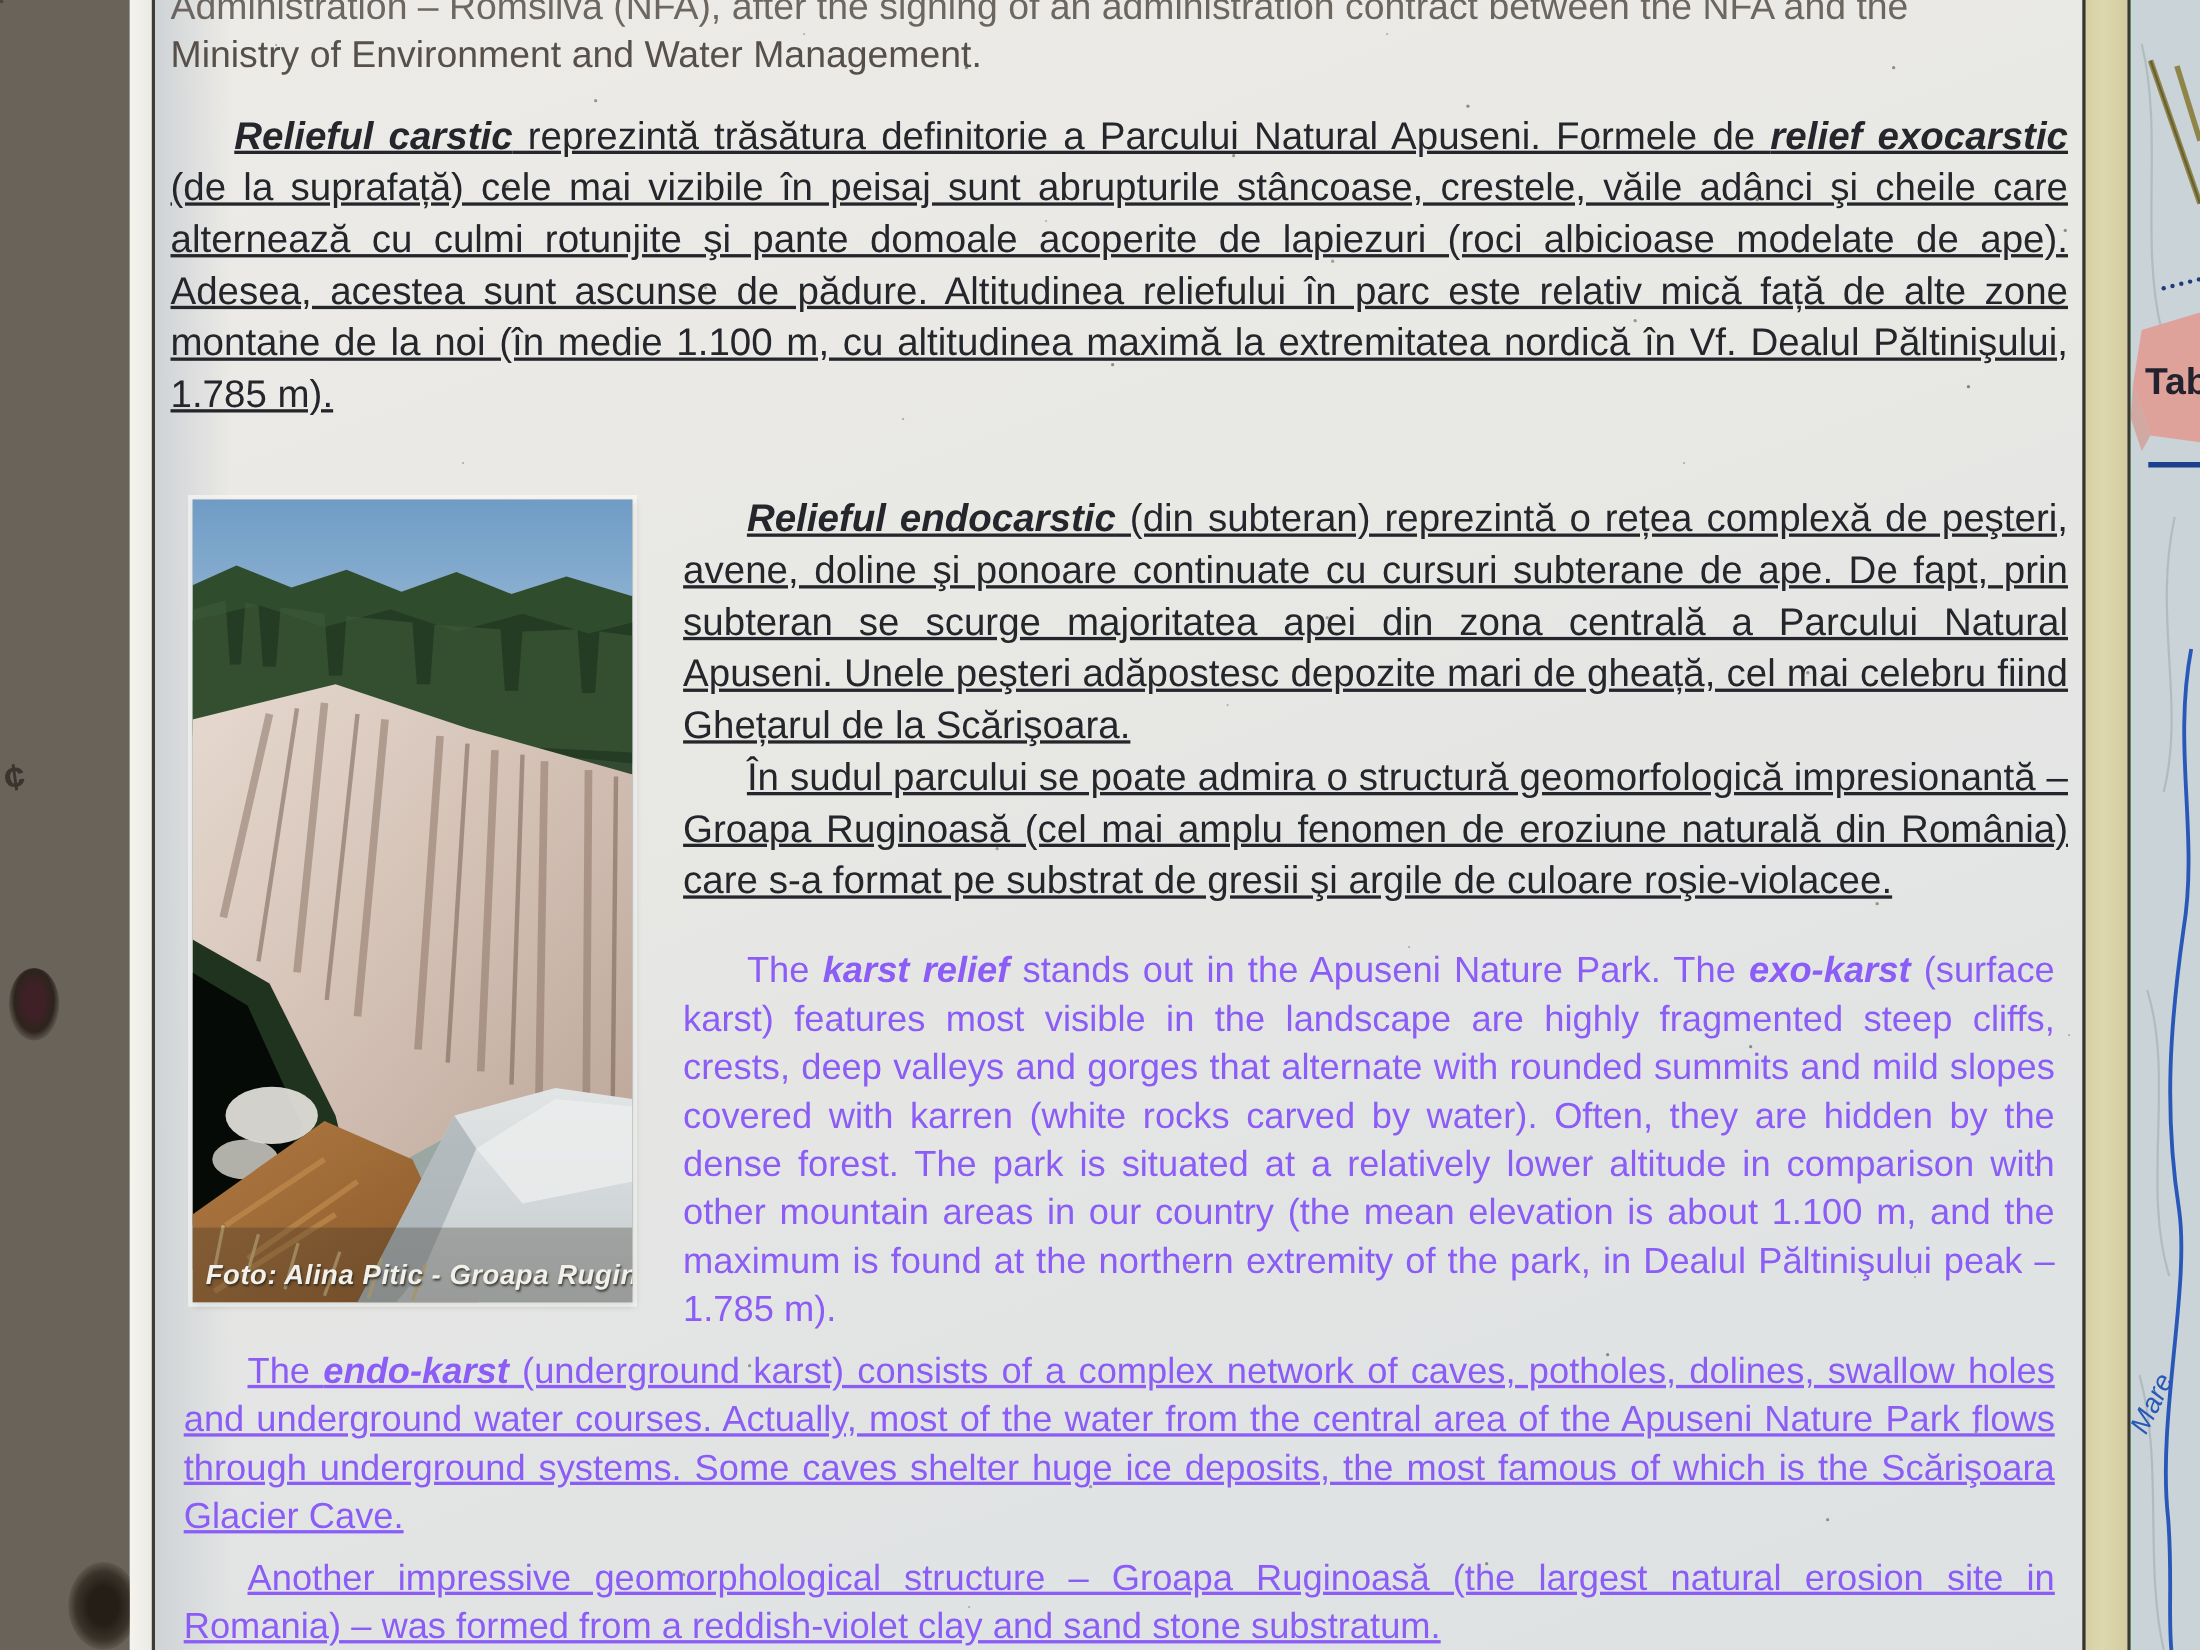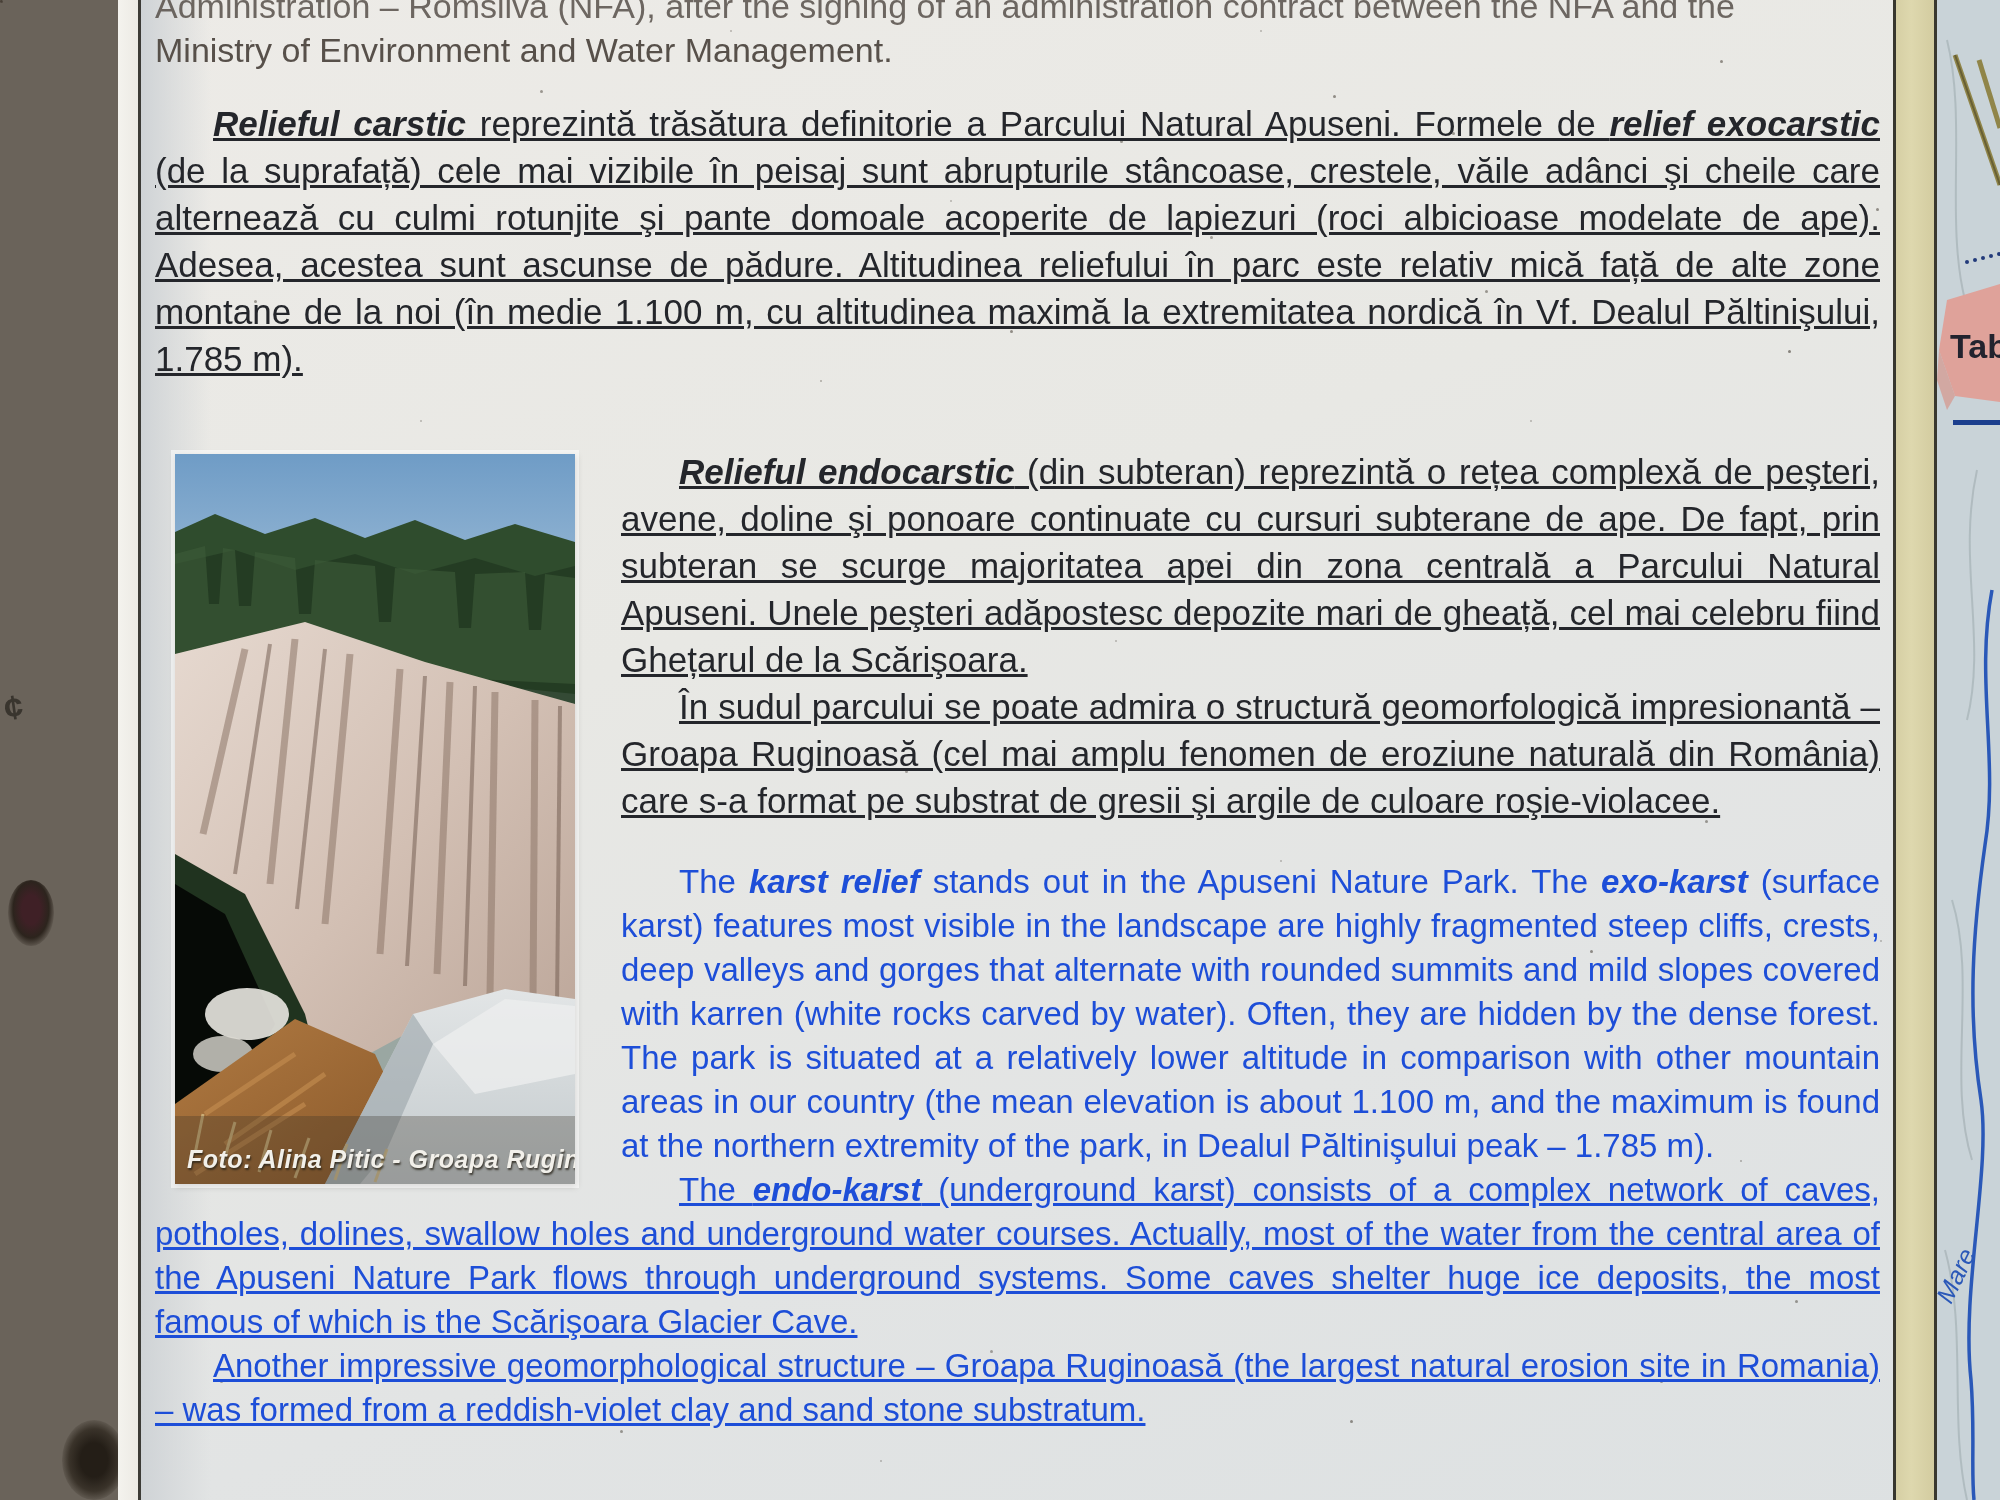--- a/index.html
+++ b/index.html
@@ -62,21 +62,21 @@
   
   .content{position:absolute;left:155px;top:0;width:1725px;height:1087px;}
   .top-fragment{color:#57504a;font-size:34px;line-height:44px;margin-top:-16px;white-space:nowrap;overflow:hidden;}
   .top-fragment .l1{opacity:.85;}
   .section-heading{font-size:46px;font-weight:bold;margin-top:52px;margin-left:58px;letter-spacing:.5px;}
   .section-heading .ro{color:#20242e;}
   .section-heading .sep{color:#20242e;}
   .section-heading .en{color:#8a6c55;}
   .para{text-align:justify;text-align-last:left;}
   .para-ro{color:#24262b;font-size:35px;line-height:47px;text-indent:58px;margin:0;text-decoration:underline;}
-  .para-en{color:#1d4ed8;font-size:33px;line-height:44px;text-indent:58px;margin:0;}
+  .para-en{color:#8b5cf6;font-size:33px;line-height:44px;text-indent:58px;margin:12px;}
   #ro-p1{margin-top:28px;}
   #ro-p2{margin-top:12px;}
   .flow-block{margin-top:66px;}
   #ro-p3{margin-top:0;}
   #en-block{margin-top:36px;}
   #en-p2,#en-p3{margin-top:0;text-decoration:underline;}
   
   .photo{
     float:left;width:400px;height:730px;margin:6px 46px 16px 20px;position:relative;
     box-shadow:0 0 0 4px rgba(255,255,255,.55), 1px 2px 6px rgba(60,55,45,.35);

